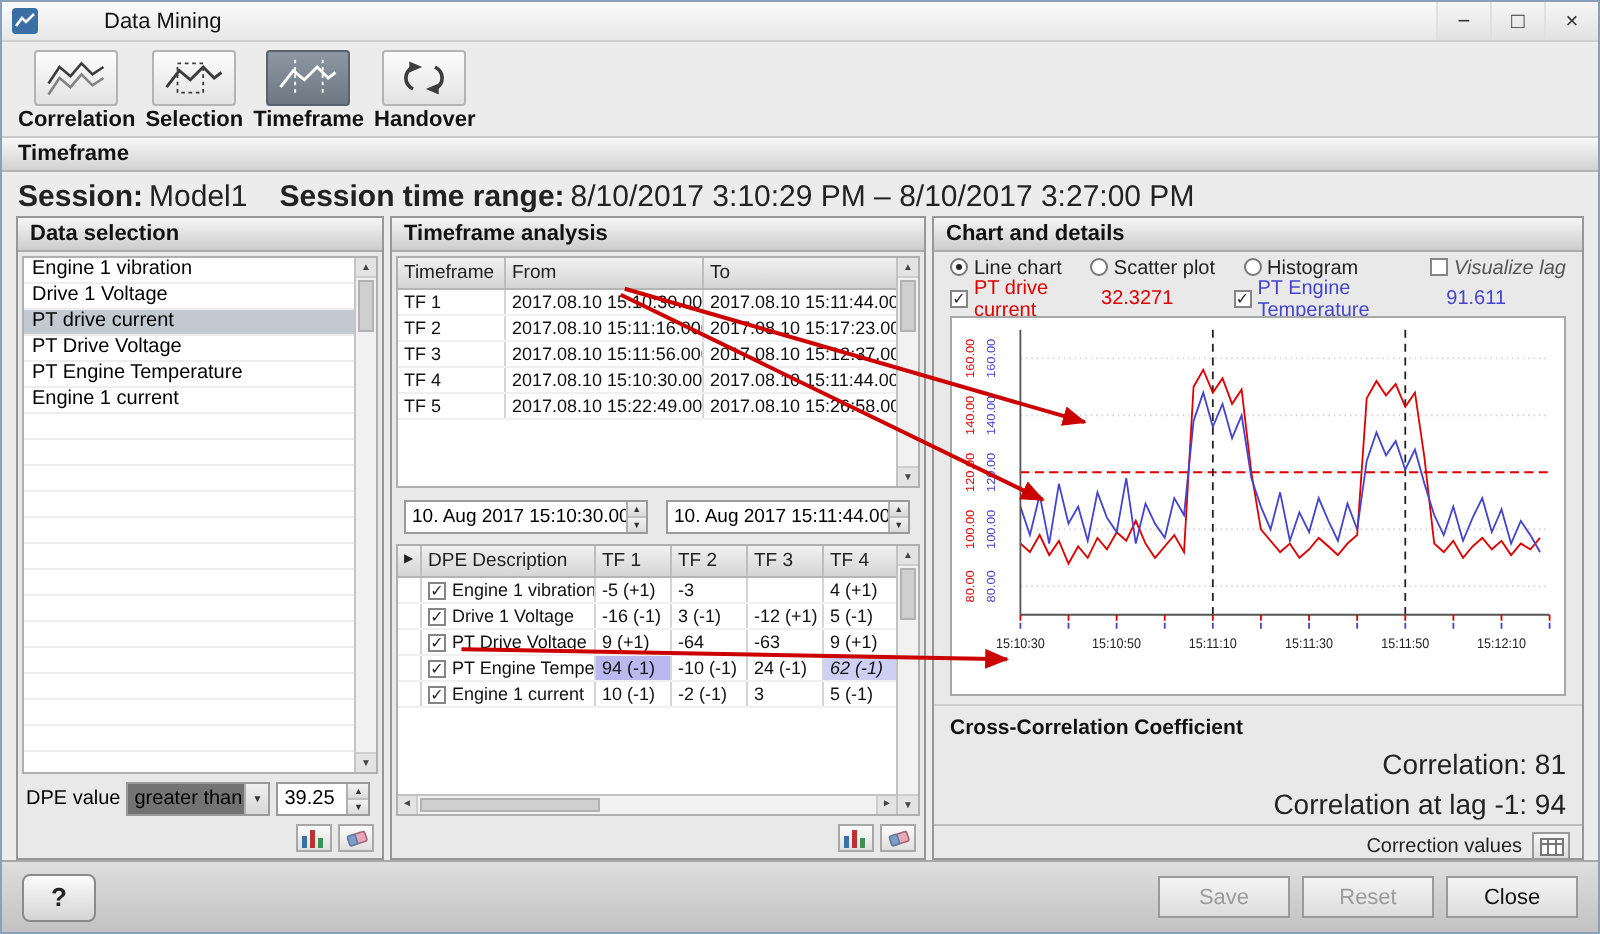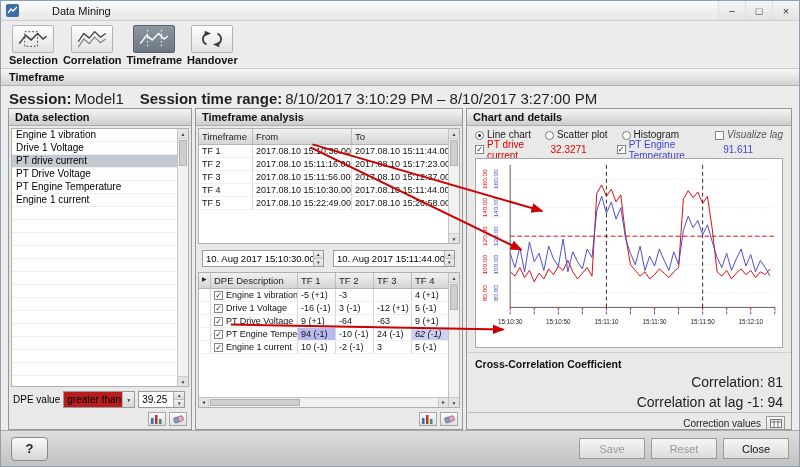--- a/index.html
+++ b/index.html
@@ -41,21 +41,21 @@
   .list-body { flex:1; display:flex; min-height:0; }
   .list { flex:1; overflow:hidden; }
   .lrow { height:13px; line-height:12px; font-size:10px; padding:0 4px; border-bottom:1px solid #ededed; white-space:nowrap; overflow:hidden; }
   .lrow.selected { background:#c2c9d1; }
   .vscroll { width:11px; border-left:1px solid #c5c5c5; background:#f1f1f1; display:flex; flex-direction:column; }
   .sarr { height:10px; font-size:5px; line-height:10px; text-align:center; color:#444; background:#e3e3e3; border-bottom:1px solid #cdcdcd; }
   .sarr.end, .sarr.send { margin-top:auto; border-top:1px solid #cdcdcd; border-bottom:none; }
   .vth { height:26px; margin:1px; background:#cfcfcf; border:1px solid #b2b2b2; }
 
   .dpe-row { display:flex; align-items:center; gap:3px; padding:2px 4px; font-size:10px; flex:0 0 auto; }
-  .combo { display:flex; align-items:center; background:#b91c1c; border:1px solid #9a9a9a; height:17px; width:72px; padding-left:3px; font-size:10px; }
+  .combo { display:flex; align-items:center; background:#737373; border:1px solid #9a9a9a; height:17px; width:72px; padding-left:3px; font-size:10px; }
   .combo .dd { margin-left:auto; width:12px; height:100%; background:linear-gradient(#f0f0f0,#d8d8d8); border-left:1px solid #b0b0b0; font-size:5px; display:flex; align-items:center; justify-content:center; color:#333; }
   .spin, .editor { display:flex; align-items:center; background:#fff; border:1px solid #9a9a9a; height:17px; padding-left:3px; font-size:10px; }
   .spin { width:47px; }
   .spinbtns { margin-left:auto; width:11px; height:100%; display:flex; flex-direction:column; border-left:1px solid #b0b0b0; }
   .spinbtns span { flex:1; font-size:4.5px; display:flex; align-items:center; justify-content:center; background:linear-gradient(#f2f2f2,#dadada); color:#333; }
   .spinbtns span + span { border-top:1px solid #c0c0c0; }
   .picons { display:flex; justify-content:flex-end; gap:3px; padding:2px 4px 3px; flex:0 0 auto; }
   .picon { width:18px; height:14px; border:1px solid #a8a8a8; background:linear-gradient(#fbfbfb,#e0e0e0); display:flex; align-items:center; justify-content:center; }
 
   
@@ -75,21 +75,21 @@
   .hs { position:absolute; left:0; bottom:0; right:11px; height:10px; border-top:1px solid #c2c2c2; background:#f1f1f1; display:flex; }
   .harr { width:10px; font-size:5px; line-height:9px; text-align:center; color:#444; background:#e3e3e3; border-right:1px solid #cdcdcd; }
   .harr.hend { margin-left:auto; border-left:1px solid #cdcdcd; border-right:none; }
   .hth { width:90px; margin:1px; background:#cfcfcf; border:1px solid #b2b2b2; }
   .vs { position:absolute; top:0; right:0; bottom:0; width:11px; border-left:1px solid #c2c2c2; background:#f1f1f1; display:flex; flex-direction:column; }
 
   .cb { display:inline-block; width:9px; height:9px; border:1px solid #858585; background:#fff; font-size:8px; line-height:8px; text-align:center; vertical-align:-1px; margin-right:3px; color:#222; flex:0 0 auto; }
 
   
   .opts { display:flex; align-items:center; gap:14px; padding:3px 8px 1px; font-size:10px; height:16px; color:#222; }
-  .opt { display:flex; align-items:flex-end; }
+  .opt { display:flex; align-items:flex-start; }
   .radio { display:inline-block; width:9px; height:9px; border:1px solid #777; border-radius:50%; background:#fff; position:relative; margin-right:3px; flex:0 0 auto; }
   .radio.sel::after { content:""; position:absolute; left:2px; top:2px; width:3px; height:3px; border-radius:50%; background:#222; }
   .lag { margin-left:auto; color:#555;font-style:italic; }
   .legend { display:flex; align-items:center; padding:2px 8px 1px; font-size:10px; height:16px; }
   .lg-item { display:flex; align-items:center; }
   .lg-val { margin-left:12px; margin-right:30px; }
   .chart-box { margin:1px 8px 0; height:190px; border:1px solid #a8a8a8; background:#fff; flex:0 0 auto; }
   .cc { padding:5px 8px 2px; font-size:10.5px; font-weight:bold; border-top:1px solid #cfcfcf; margin-top:4px; color:#111; }
   .ccl { padding:2px 8px; font-size:14px; color:#222;text-align:right; }
   .corr-foot { margin-top:auto; border-top:1px solid #bdbdbd; display:flex; justify-content:flex-end; align-items:center; gap:5px; padding:3px 6px; font-size:10px; color:#222; }
@@ -121,34 +121,34 @@
       <span class="wbtn">−</span>
       <span class="wbtn">□</span>
       <span class="wbtn">×</span>
     </span>
   </div>
 
   <div class="toolbar" id="toolbar">
       <div class="tool">
         <div class="ibox">
           <svg viewBox="0 0 34 24" width="34" height="22">
+            <polyline points="2,15 8,6 14,11 20,4 26,10 32,6" fill="none" stroke="#3c3c3c" stroke-width="1.4"></polyline>
+            <polyline points="2,21 8,12 14,17 20,10 26,16 32,12" fill="none" stroke="#3c3c3c" stroke-width="1.4" opacity="0.6"></polyline>
+          </svg>
+        </div>
+        <div class="tlabel">Correlation</div>
+      </div>
+      <div class="tool">
+        <div class="ibox">
+          <svg viewBox="0 0 34 24" width="34" height="22">
             <rect x="8" y="4" width="14" height="16" fill="none" stroke="#3c3c3c" stroke-width="1" stroke-dasharray="2 2"></rect>
             <polyline points="2,17 9,8 15,13 22,6 28,12 32,9" fill="none" stroke="#3c3c3c" stroke-width="1.6"></polyline>
           </svg>
         </div>
         <div class="tlabel">Selection</div>
-      </div>
-      <div class="tool">
-        <div class="ibox">
-          <svg viewBox="0 0 34 24" width="34" height="22">
-            <polyline points="2,15 8,6 14,11 20,4 26,10 32,6" fill="none" stroke="#3c3c3c" stroke-width="1.4"></polyline>
-            <polyline points="2,21 8,12 14,17 20,10 26,16 32,12" fill="none" stroke="#3c3c3c" stroke-width="1.4" opacity="0.6"></polyline>
-          </svg>
-        </div>
-        <div class="tlabel">Correlation</div>
       </div>
       <div class="tool selected">
         <div class="ibox">
           <svg viewBox="0 0 34 24" width="34" height="22">
             <line x1="10" y1="2" x2="10" y2="22" stroke="#ffffff" stroke-width="1" stroke-dasharray="2 2"></line>
             <line x1="25" y1="2" x2="25" y2="22" stroke="#ffffff" stroke-width="1" stroke-dasharray="2 2"></line>
             <polyline points="2,17 9,8 15,13 22,6 28,12 32,9" fill="none" stroke="#ffffff" stroke-width="1.6"></polyline>
           </svg>
         </div>
         <div class="tlabel">Timeframe</div>

